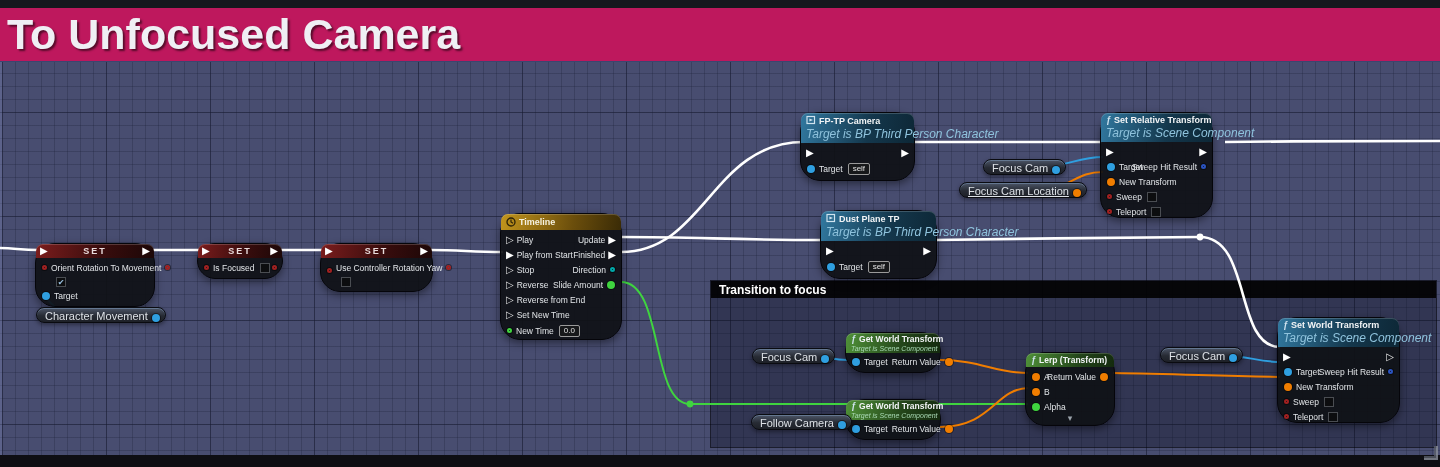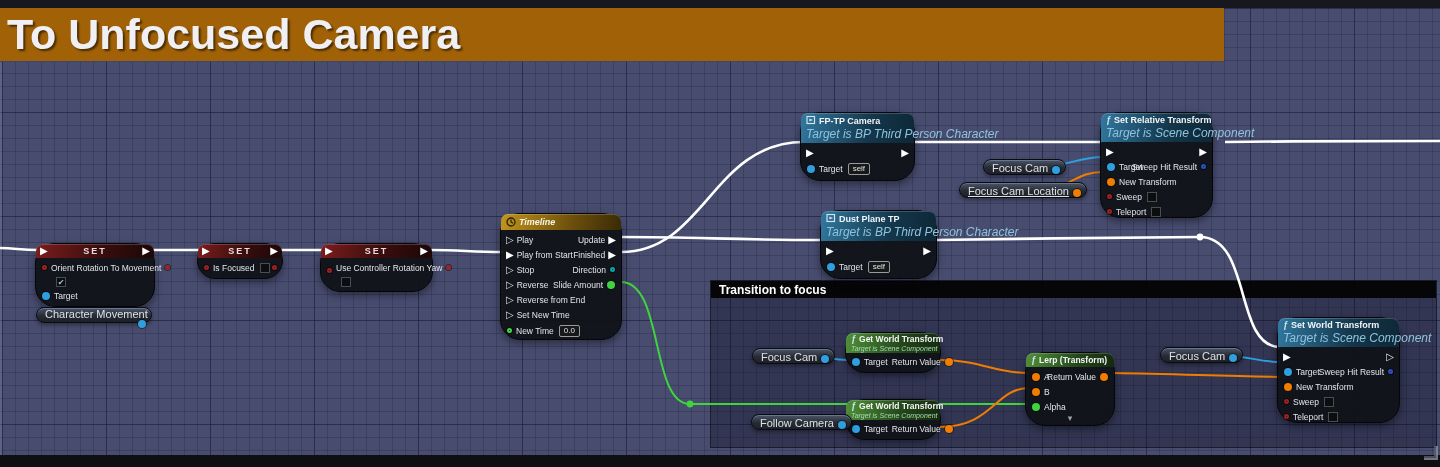--- a/index.html
+++ b/index.html
@@ -10,41 +10,41 @@
     background-color:#484d70;
     background-image:
       linear-gradient(rgba(25,28,50,.50) 1px,transparent 1px),
       linear-gradient(90deg,rgba(25,28,50,.50) 1px,transparent 1px),
       linear-gradient(rgba(32,35,60,.30) 1px,transparent 1px),
       linear-gradient(90deg,rgba(32,35,60,.30) 1px,transparent 1px);
     background-size:104px 104px,104px 104px,13px 13px,13px 13px;
     border-left:2px solid rgba(140,150,200,.30);}
   #bottom-strip{position:absolute;left:0;top:455px;width:1440px;height:12px;background:#0e0e13;}
   
-  #title-band{position:absolute;left:0;top:8px;width:1224px;height:54px;background:#a16207;
+  #title-band{position:absolute;left:0;top:8px;width:1440px;height:54px;background:#be185d;
     border-bottom:1px solid #3c4570;display:flex;align-items:center;}
   #title-band .t{font-size:43px;font-weight:bold;color:#efeff4;padding-left:7px;letter-spacing:0px;
     text-shadow:2px 2px 2px rgba(0,0,0,.55);white-space:nowrap;}
   
   .comment{position:absolute;background:rgba(10,13,28,.34);border:1px solid rgba(0,0,0,.45);}
   .comment .chead{height:17px;background:rgba(2,2,3,.92);color:#fff;font-size:12px;font-weight:bold;
     display:flex;align-items:center;padding-left:8px;white-space:nowrap;}
   
   #wires{position:absolute;left:0;top:0;width:1440px;height:467px;pointer-events:none;}
   
   .node{position:absolute;background:rgba(15,17,21,.93);border:1px solid #05050a;border-radius:20px;
     box-shadow:0 3px 8px rgba(0,0,0,.45);color:#d6dade;font-size:8.5px;}
   .nhead{border-radius:7px 7px 0 0;padding:2px 6px 2px 5px;position:relative;
     box-shadow:inset 0 1px 0 rgba(255,255,255,.18);}
   .nhead .ti{font-weight:bold;font-size:9px;color:#f2f4f6;white-space:nowrap;}
   .nhead .sub{font-style:italic;font-size:12px;color:#8fc3dd;white-space:nowrap;margin-top:1px;}
   .h-red{background:linear-gradient(100deg,#7c1d1d 0%,#3a0d0d 55%,#1c0707 100%);text-align:center;}
   .h-red .ti{letter-spacing:2px;color:#e9dcdc;}
   .h-gold{background:linear-gradient(100deg,#c2951c 0%,#6b4e0c 60%,#3a2b06 100%);}
-  .h-gold .ti{color:#f7f3e2;font-style:italic;}
+  .h-gold .ti{color:#f7f3e2;}
   .h-blue{background:linear-gradient(100deg,#31789f 0%,#14374c 60%,#0d2736 100%);}
   .h-green{background:linear-gradient(100deg,#4f9138 0%,#23451a 60%,#142a0e 100%);}
   .h-green .sub{color:#a8d8b4;}
   .nbody{position:relative;padding:2px 0 3px 0;}
   .row{display:flex;align-items:center;height:15px;padding:0 4px;white-space:nowrap;}
   .row.space{justify-content:space-between;}
   .rrow{position:absolute;right:4px;display:flex;align-items:center;height:15px;white-space:nowrap;}
   .plabel{color:#e2e5e8;margin:0 2px;}
   
   .pc{display:inline-block;width:8px;height:8px;border-radius:50%;margin:0 2px;flex:none;
@@ -140,21 +140,21 @@
       <div class="cbrow">
         <span class="cb">✔</span>
       </div>
       <div class="row">
         <span class="pc blue"></span>
         <span class="plabel">Target</span>
       </div>
     </div>
   </div>
 
-  <div class="pill" style="left:36px;top:307px;flex-direction:column;">
+  <div class="pill" style="left:36px;top:307px;">
     <span>Character Movement</span>
     <span class="pc blue"></span>
   </div>
 
   <div class="node" style="left:197px;top:243px;width:86px;">
     <div class="nhead h-red" style="display:flex;align-items:center;justify-content:space-between;height:14px;padding:0 3px;">
       <span class="exec">▶</span>
       <span class="ti">SET</span>
       <span class="exec">▶</span>
     </div>

